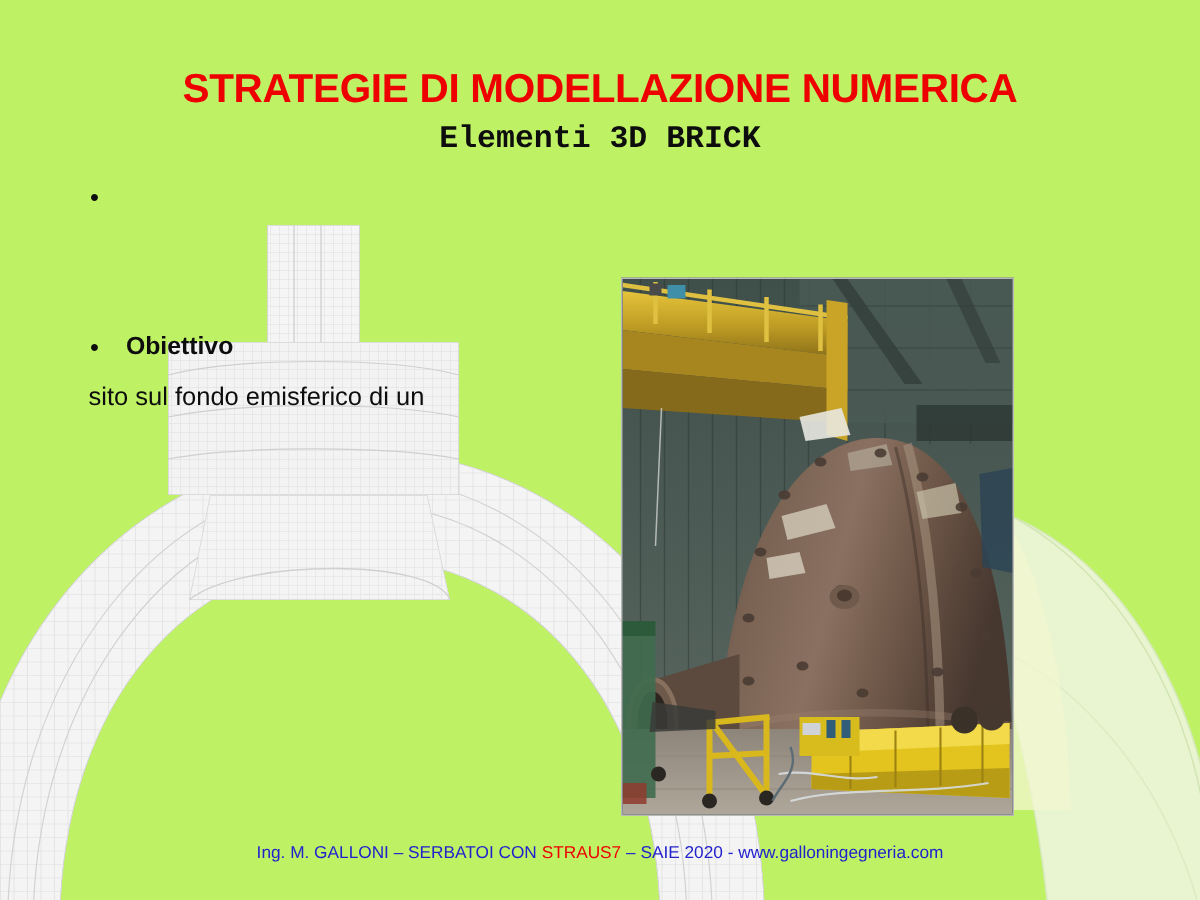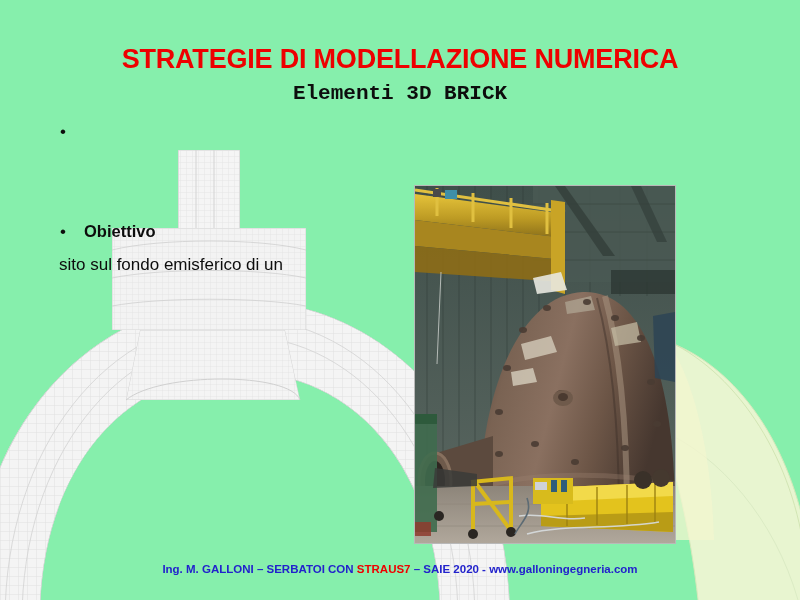--- a/index.html
+++ b/index.html
@@ -4,21 +4,21 @@
 <style>
   html, body {
     margin: 0;
     padding: 0;
     background: #ffffff;
   }
   #slide {
     position: relative;
     width: 800px;
     height: 600px;
-    background: #86efac;
+    background: #bef264;
     overflow: hidden;
     font-family: "Liberation Sans", sans-serif;
   }
 
   
   .bg-layer {
     position: absolute;
     inset: 0;
     pointer-events: none;
   }
@@ -98,21 +98,21 @@
   #photo svg { display: block; width: 100%; height: 100%; }
 
   
   #footer {
     position: absolute;
     top: 563px;
     left: 0;
     width: 800px;
     text-align: center;
     font-size: 11.5px;
-    font-weight: bold;
+    font-weight: normal;
     color: #2222cc;
     white-space: nowrap;
   }
   #footer .hl { color: #ee0000; }
 </style>
 </head>
 <body>
 
 <div id="slide">
 

